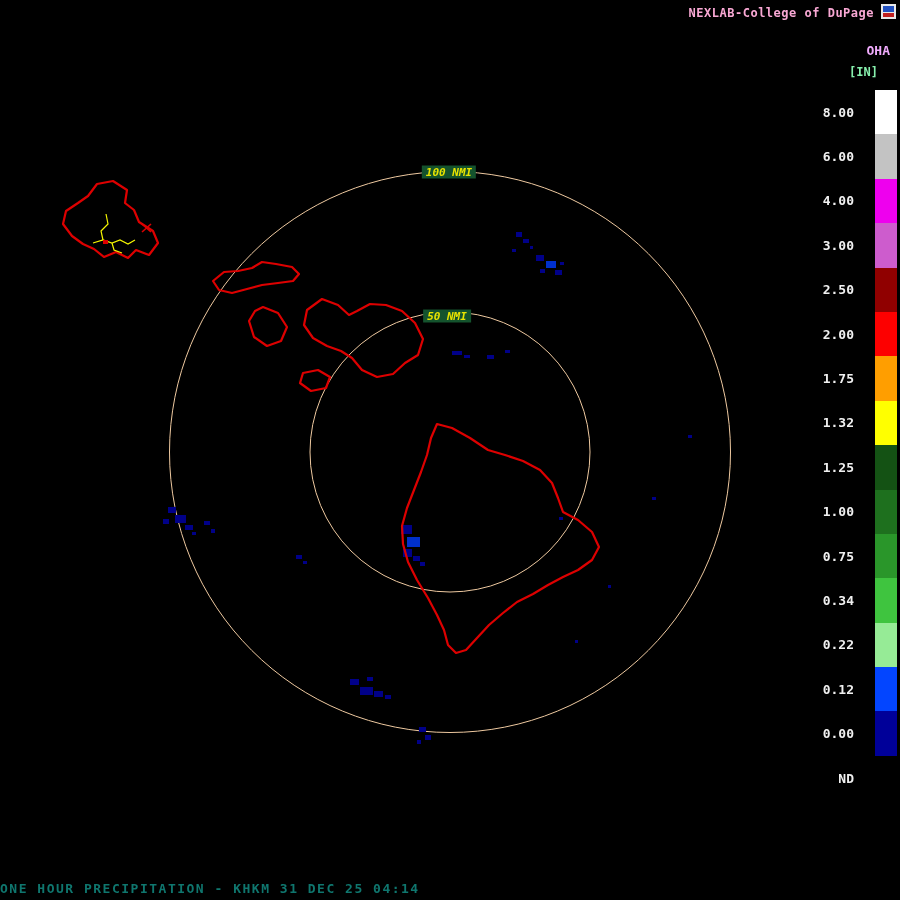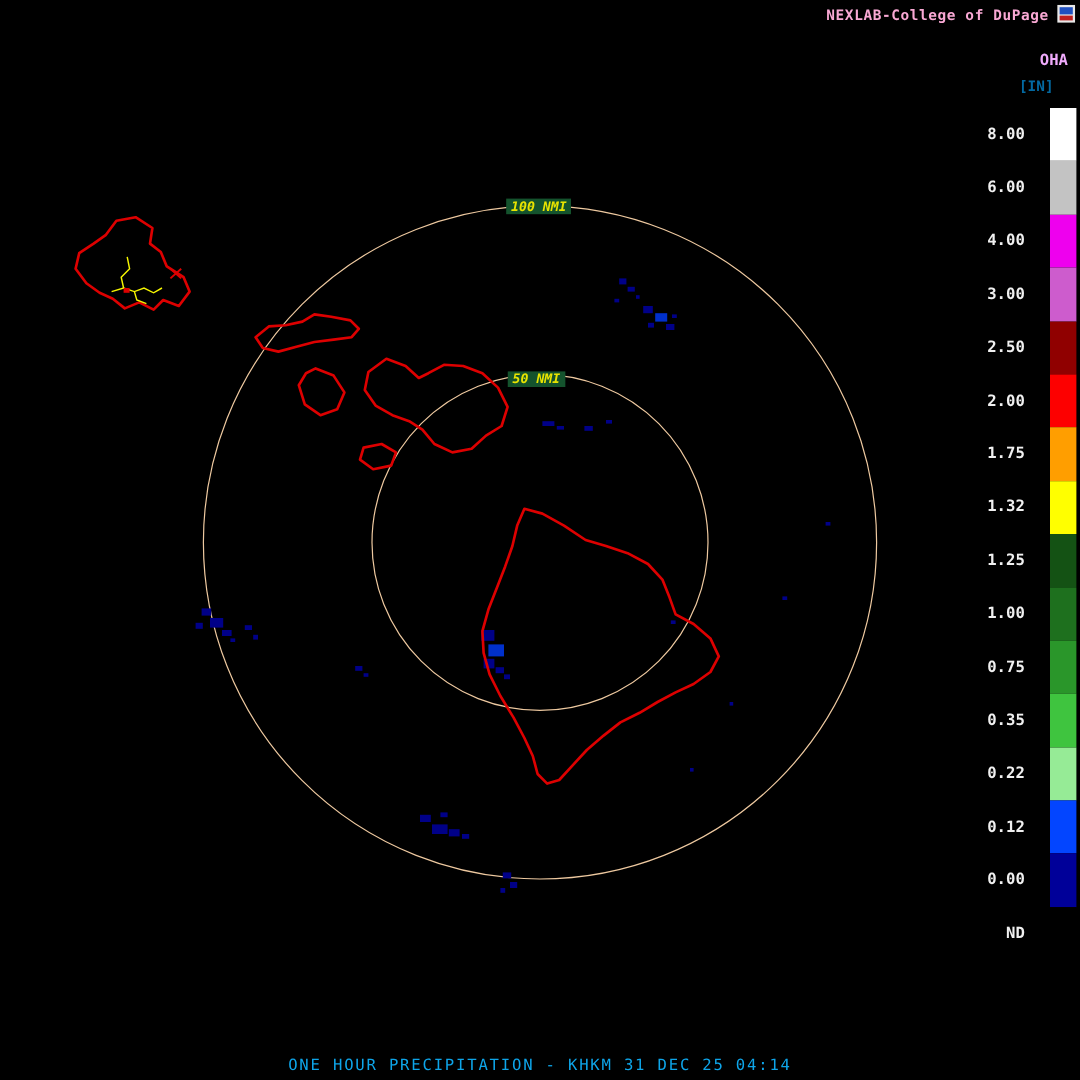--- a/index.html
+++ b/index.html
@@ -6,36 +6,36 @@
   .screen{
     position:relative;width:900px;height:900px;background:#000;overflow:hidden;
     font-family:"DejaVu Sans Mono","Liberation Mono",monospace;
   }
   .title{
     position:absolute;top:6px;right:26px;color:#f9a8d4;font-size:12px;font-weight:bold;
     letter-spacing:0.5px;white-space:nowrap;
   }
   .logo{position:absolute;top:4px;right:4px;width:15px;height:15px;}
   .station{position:absolute;top:43px;right:10px;color:#f0abfc;font-size:13px;font-weight:bold;}
-  .units{position:absolute;top:65px;right:22px;color:#0369a1;font-size:12px;font-weight:bold;}
+  .units{position:absolute;top:65px;right:22px;color:#86efac;font-size:12px;font-weight:bold;}
   .color-scale{position:absolute;top:90px;right:3px;}
   .legend-row{display:flex;align-items:center;justify-content:flex-end;height:44.4px;}
   .legend-label{color:#f0f0f0;font-size:13px;font-weight:bold;margin-right:21px;}
   .legend-swatch{display:block;width:22px;height:44.4px;}
   .map-svg{position:absolute;left:0;top:0;}
   .ring-label{
     position:absolute;transform:translate(-50%,-50%);
     background:#14532d;color:#e8e400;font-size:11px;font-style:italic;font-weight:bold;
     padding:0 4px;white-space:nowrap;
   }
   .ring-label-100{left:449px;top:172px;}
   .ring-label-50{left:447px;top:316px;}
   .caption{
-    position:absolute;bottom:4px;left:0;width:100%;text-align:center;
-    color:#0ea5e9;font-size:13px;letter-spacing:1.5px;white-space:nowrap;
+    position:absolute;bottom:4px;left:0;width:100%;text-align:left;
+    color:#0f766e;font-size:13px;letter-spacing:1.5px;white-space:nowrap;font-weight:bold;
   }
 </style>
 </head>
 <body>
 
 <div class="screen">
 
   <svg class="map-svg" width="900" height="900" viewBox="0 0 900 900">
 
     <g stroke="#eec9a0" stroke-width="1" fill="none">
@@ -155,21 +155,21 @@
       </div>
       <div class="legend-row">
         <span class="legend-label">1.00</span>
         <span class="legend-swatch" style="background: rgb(30, 112, 30);"></span>
       </div>
       <div class="legend-row">
         <span class="legend-label">0.75</span>
         <span class="legend-swatch" style="background: rgb(42, 150, 42);"></span>
       </div>
       <div class="legend-row">
-        <span class="legend-label">0.35</span>
+        <span class="legend-label">0.34</span>
         <span class="legend-swatch" style="background: rgb(63, 196, 63);"></span>
       </div>
       <div class="legend-row">
         <span class="legend-label">0.22</span>
         <span class="legend-swatch" style="background: rgb(150, 235, 150);"></span>
       </div>
       <div class="legend-row">
         <span class="legend-label">0.12</span>
         <span class="legend-swatch" style="background: rgb(3, 69, 255);"></span>
       </div>

